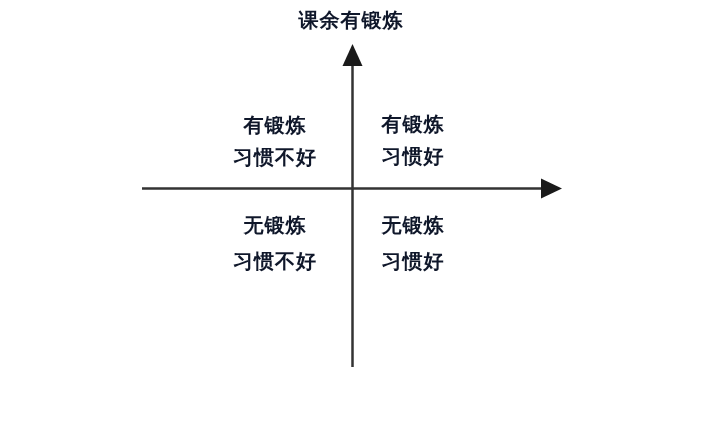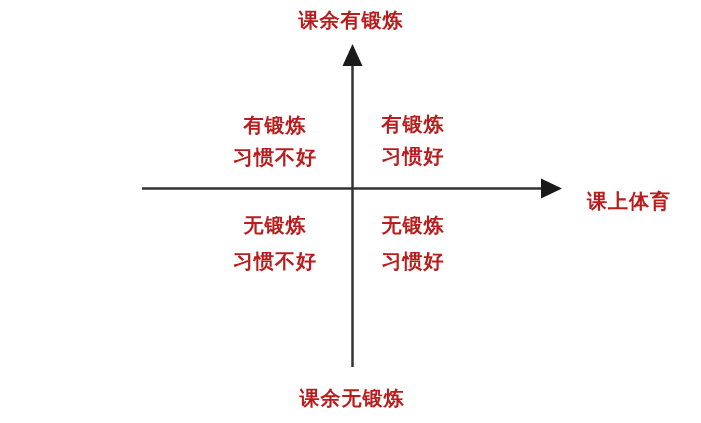--- a/index.html
+++ b/index.html
@@ -7,21 +7,21 @@
     padding: 0;
     background: #ffffff;
   }
   .canvas {
     position: relative;
     width: 701px;
     height: 423px;
     background: #ffffff;
     font-family: "Liberation Sans", "DejaVu Sans", sans-serif;
     font-weight: bold;
-    color: #b91c1c;
+    color: #0f172a;
     overflow: hidden;
   }
   .axes-svg {
     position: absolute;
     left: 0;
     top: 0;
     width: 701px;
     height: 423px;
   }
   .lbl {
@@ -54,27 +54,25 @@
 
     <line x1="352.5" y1="62" x2="352.5" y2="367" stroke="#333333" stroke-width="2.5"></line>
     <polygon points="352.5,44 342.5,66 362.5,66" fill="#1a1a1a"></polygon>
 
     <line x1="142" y1="188.5" x2="546" y2="188.5" stroke="#333333" stroke-width="2.5"></line>
     <polygon points="562,188.5 541,178.5 541,198.5" fill="#1a1a1a"></polygon>
   </svg>
 
   <div class="lbl lbl-top">课余有锻炼</div>
 
-  <div class="lbl lbl-bottom">课余无锻炼</div>
 
   <div class="lbl lbl-left">
   </div>
 
   <div class="lbl lbl-right">
-    <div>课上体育</div>
   </div>
 
   <div class="lbl quad-top quad-tl">
     <div class="line1">有锻炼</div>
     <div class="line2">习惯不好</div>
   </div>
 
   <div class="lbl quad-top quad-tr">
     <div class="line1">有锻炼</div>
     <div class="line2">习惯好</div>

